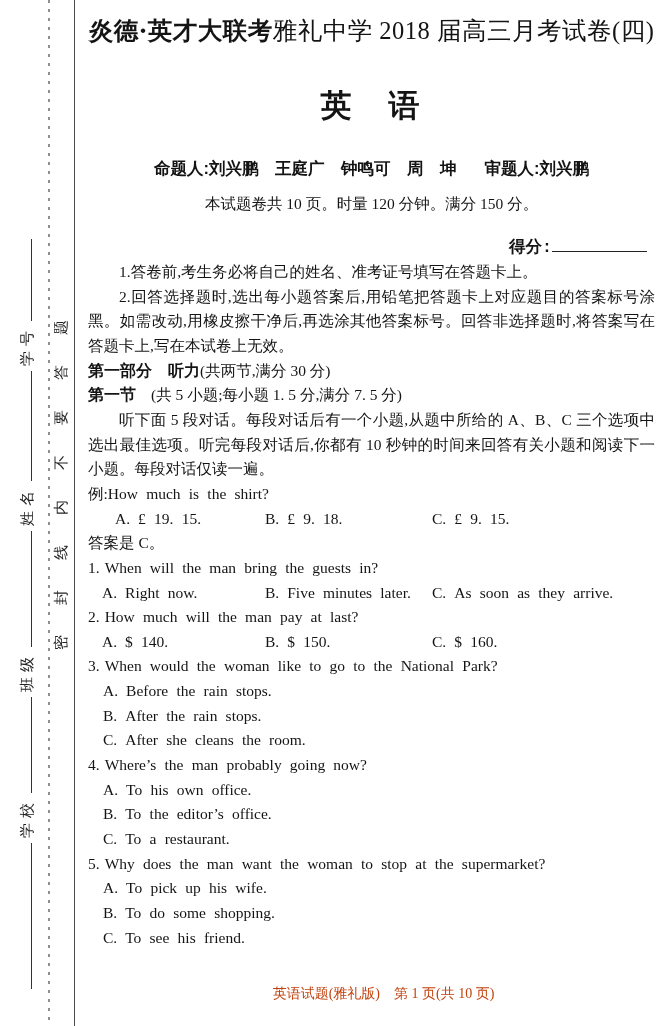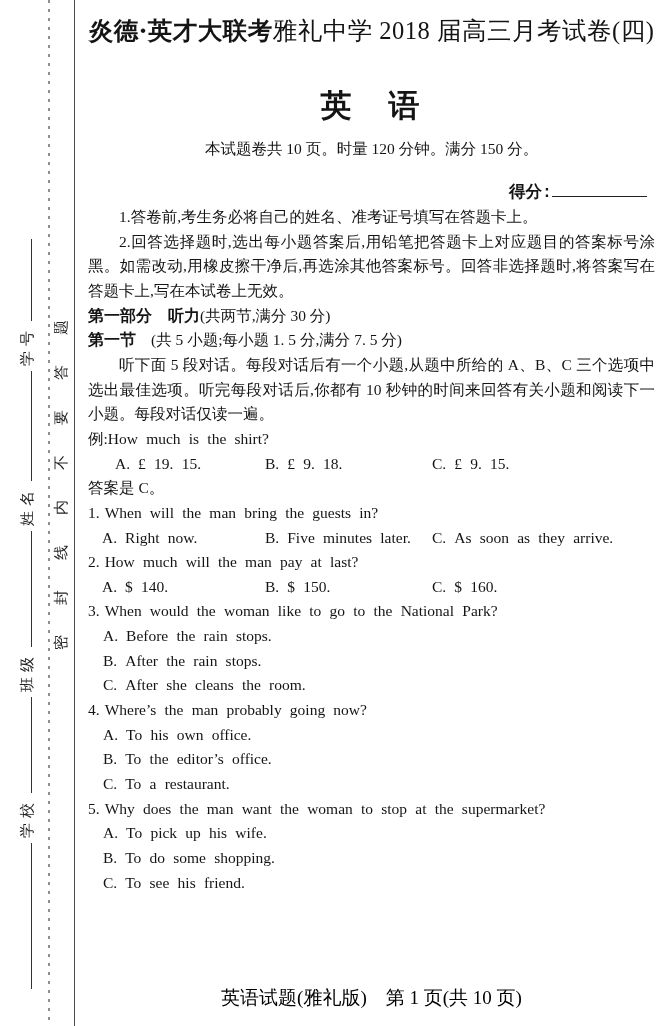--- a/index.html
+++ b/index.html
@@ -65,42 +65,45 @@
   .sec-note { margin-left:15px; }
   .en { word-spacing:0.28em; }
   .qnum { margin-right:5px; }
   .k { margin-right:8px; }
   .opt-row { position:relative; height:24.65px; }
   .opt { position:absolute; white-space:nowrap; top:0; }
   .oA{left:14px}.oB{left:177px}.oC{left:344px}
   .ex-row .oA{left:27px}
   .opt-line { padding-left:15px; }
   .footer {
-    position:absolute; left:88px; top:985px; width:567px;
-    text-align:center; font-size:19px; color:#000000;
+    position:absolute; left:100px; top:985px; width:567px;
+    text-align:center; font-size:14px; color:#c2410c;
   }
 </style>
 </head>
 <body>
 
 <div class="dash-line"></div>
 <div class="border-line"></div>
 
 <div class="fields-strip"><span class="blank b1"></span><span>学校</span><span class="blank b2"></span><span>班级</span><span class="blank b3"></span><span>姓名</span><span class="blank b4"></span><span>学号</span><span class="blank b5"></span></div>
 
 <div class="seal-strip">密封线内不要答题</div>
 
 <div class="content">
 
   <div class="hdr-title">
     <span class="callig">炎德·英才大联考</span><span>雅礼中学 2018 届高三月考试卷(四)</span>
   </div>
 
   <div class="subject">英　语</div>
 
+  <div class="setters">
+    <span>命题人:刘兴鹏　王庭广　钟鸣可　周　坤</span><span class="gap"></span><span>审题人:刘兴鹏</span>
+  </div>
 
   <div class="info">本试题卷共 10 页。时量 120 分钟。满分 150 分。</div>
 
   <div class="score">
     <span>得分:</span><span class="score-blank"></span>
   </div>
 
 
   <div class="body-block">
     <p class="para">1.答卷前,考生务必将自己的姓名、准考证号填写在答题卡上。</p>

